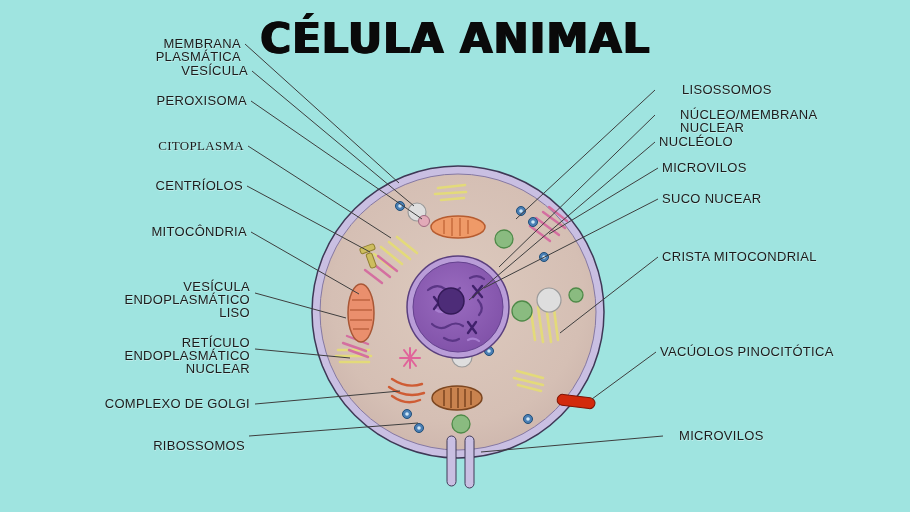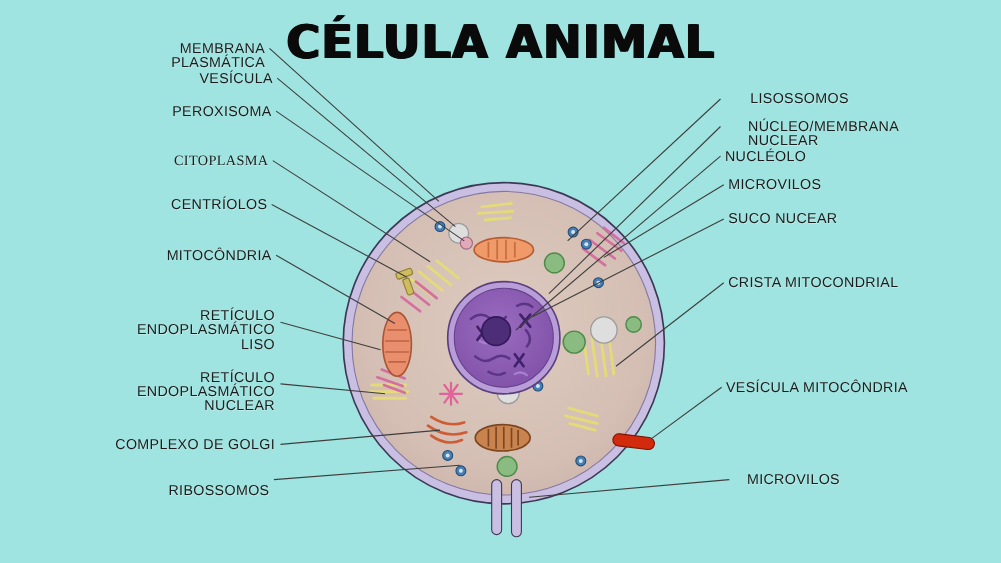--- a/index.html
+++ b/index.html
@@ -240,28 +240,28 @@
   <div class="title">CÉLULA ANIMAL</div>
 
   <div>
 
     <div class="lbl left" style="right:669px; top:37px;">MEMBRANA PLASMÁTICA</div>
     <div class="lbl left" style="right:662px; top:64px;">VESÍCULA</div>
     <div class="lbl left" style="right:663px; top:94px;">PEROXISOMA</div>
     <div class="lbl left" style="right:666px; top:139px;font-family:Liberation Serif, serif;">CITOPLASMA</div>
     <div class="lbl left" style="right:667px; top:179px;">CENTRÍOLOS</div>
     <div class="lbl left" style="right:663px; top:225px;text-align:right;">MITOCÔNDRIA</div>
-    <div class="lbl left" style="right:660px; top:280px;">RETÍCULO ENDOPLASMÁTICO LISO</div>
+    <div class="lbl left" style="right:660px; top:280px;">VESÍCULA ENDOPLASMÁTICO LISO</div>
     <div class="lbl left" style="right:660px; top:336px;">RETÍCULO ENDOPLASMÁTICO NUCLEAR</div>
     <div class="lbl left" style="right:660px; top:397px;">COMPLEXO DE GOLGI</div>
     <div class="lbl left" style="right:665px; top:439px;">RIBOSSOMOS</div>
 
     <div class="lbl right" style="left:660px; top:83px;padding-left:22px;">LISOSSOMOS</div>
     <div class="lbl right" style="left:680px; top:108px;">NÚCLEO/MEMBRANA NUCLEAR</div>
     <div class="lbl right" style="left:659px; top:135px;">NUCLÉOLO</div>
     <div class="lbl right" style="left:662px; top:161px;">MICROVILOS</div>
     <div class="lbl right" style="left:662px; top:192px;">SUCO NUCEAR</div>
     <div class="lbl right" style="left:662px; top:250px;text-align:center;">CRISTA MITOCONDRIAL</div>
-    <div class="lbl right" style="left:660px; top:345px;">VESÍCULA MITOCÔNDRIA</div>
+    <div class="lbl right" style="left:660px; top:345px;">VACÚOLOS PINOCITÓTICA</div>
     <div class="lbl right" style="left:667px; top:429px;margin-left:12px;">MICROVILOS</div>
   </div>
 
 </div>
 
 </body></html>

